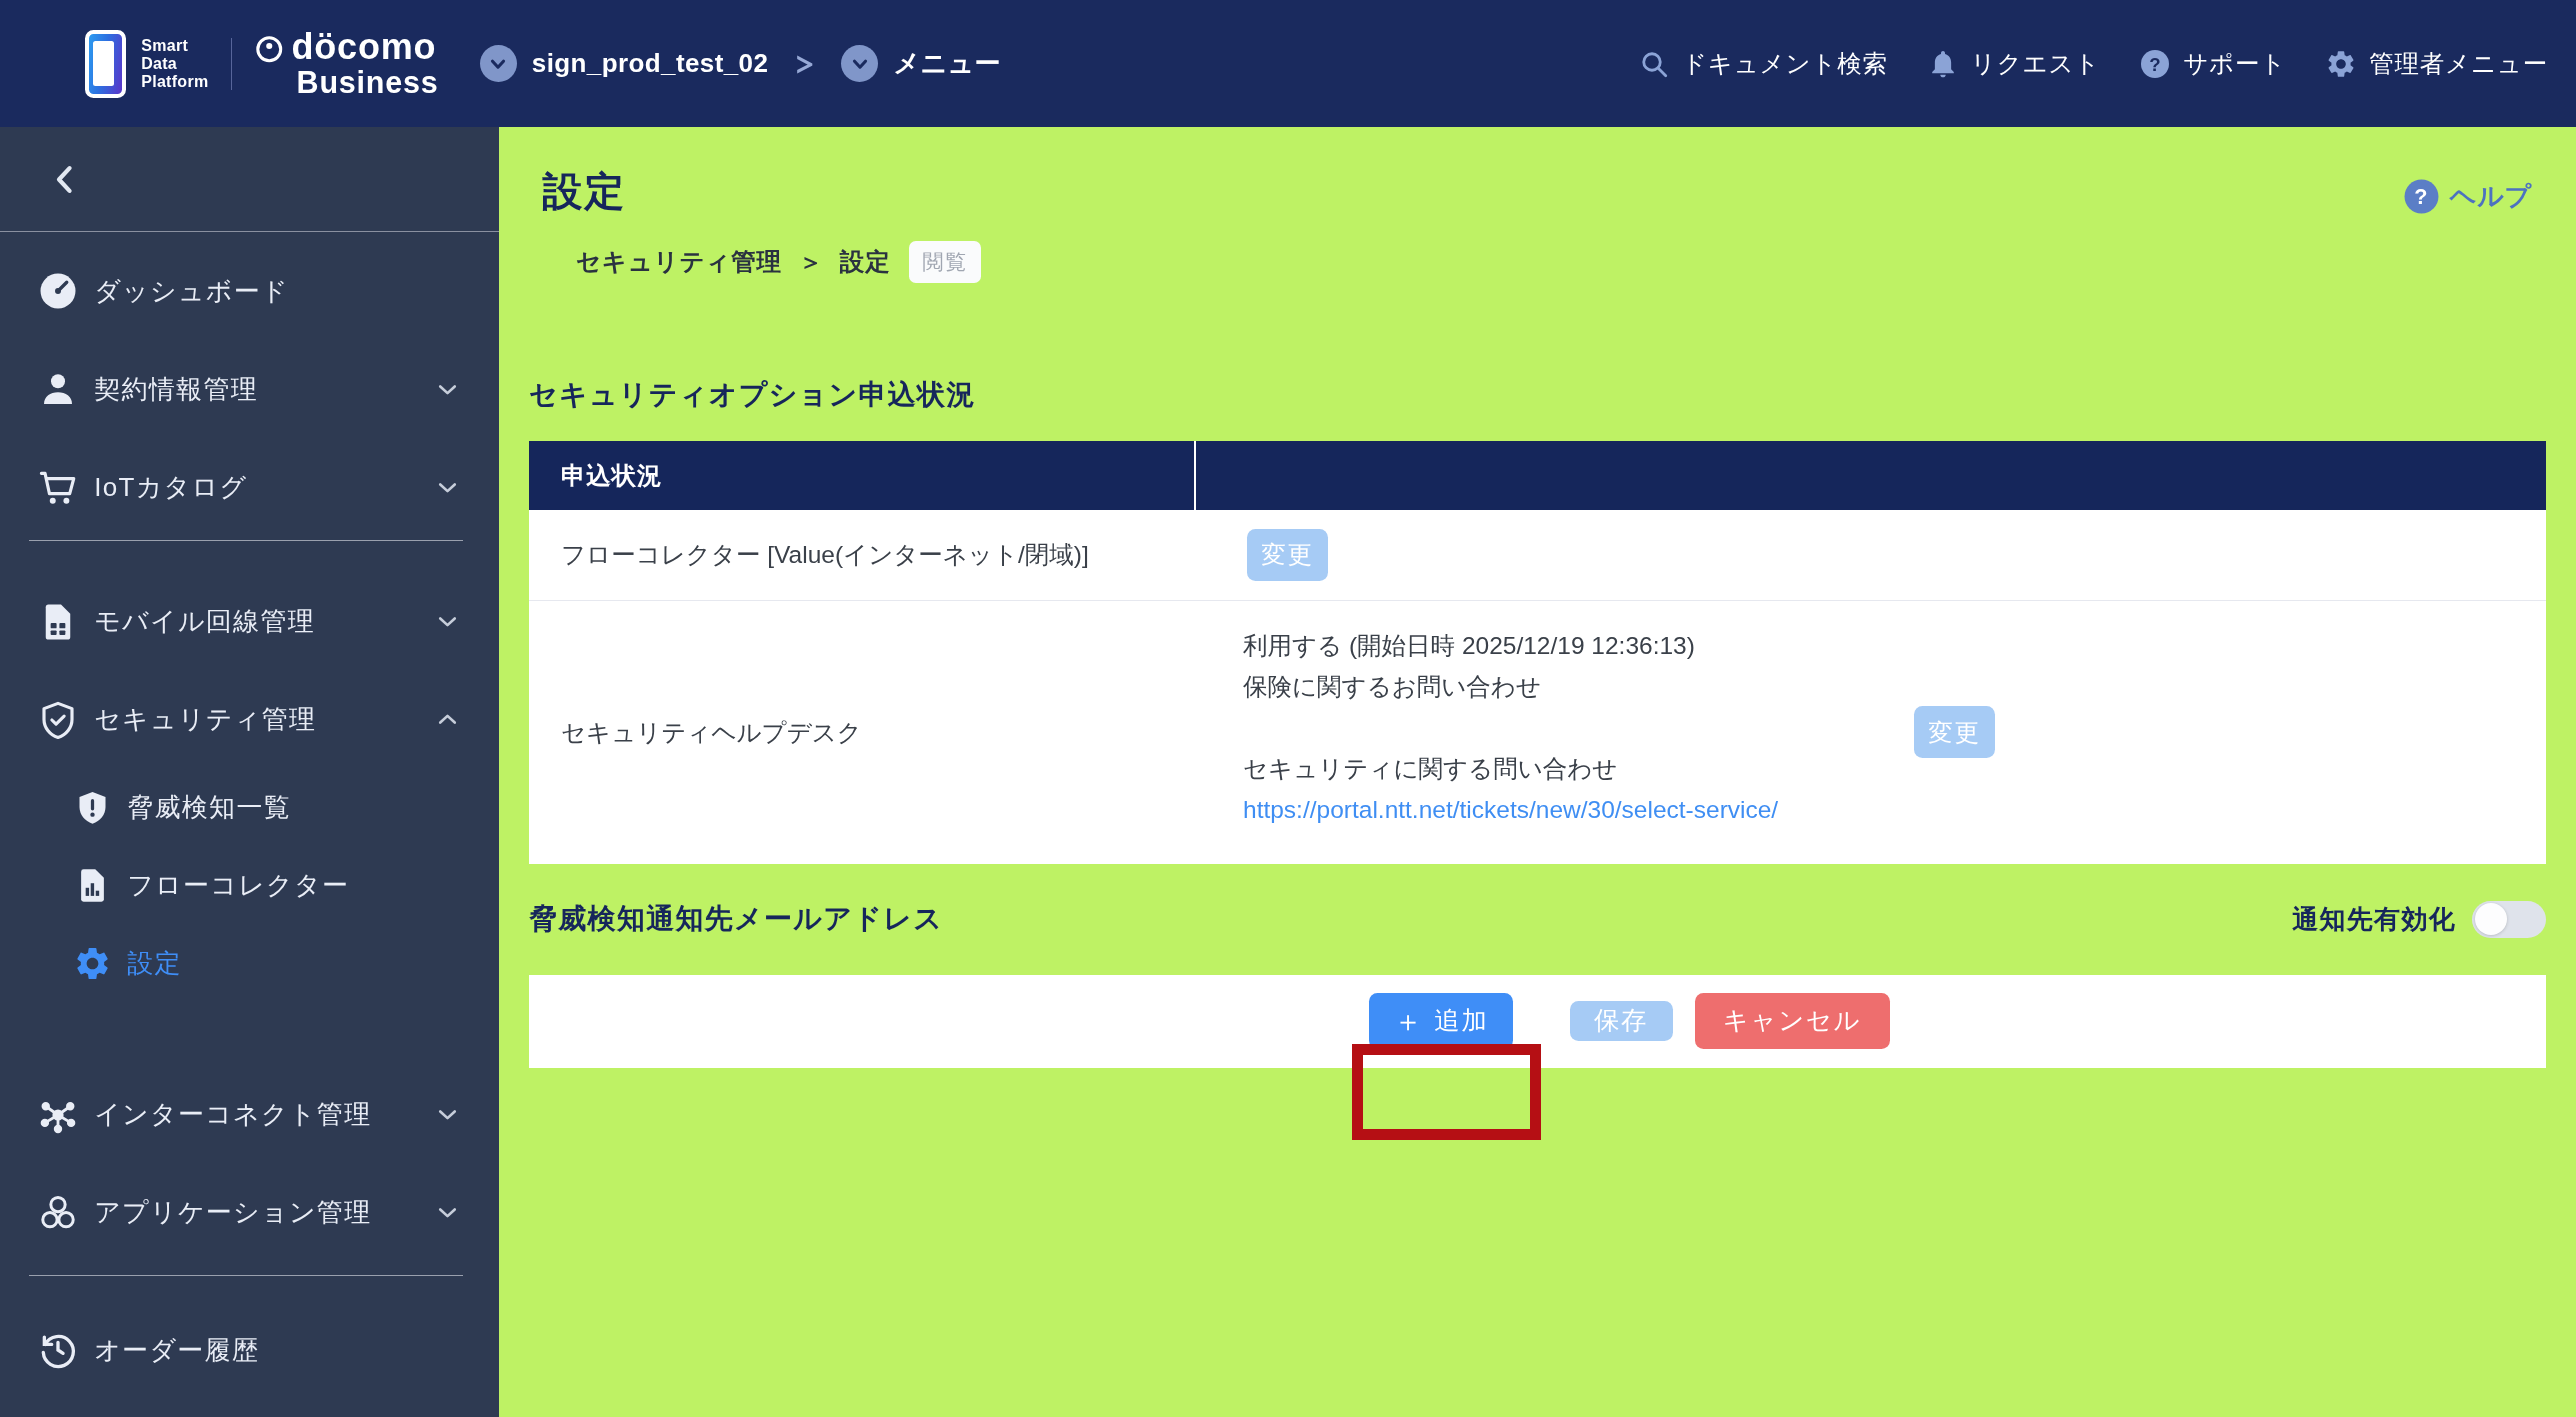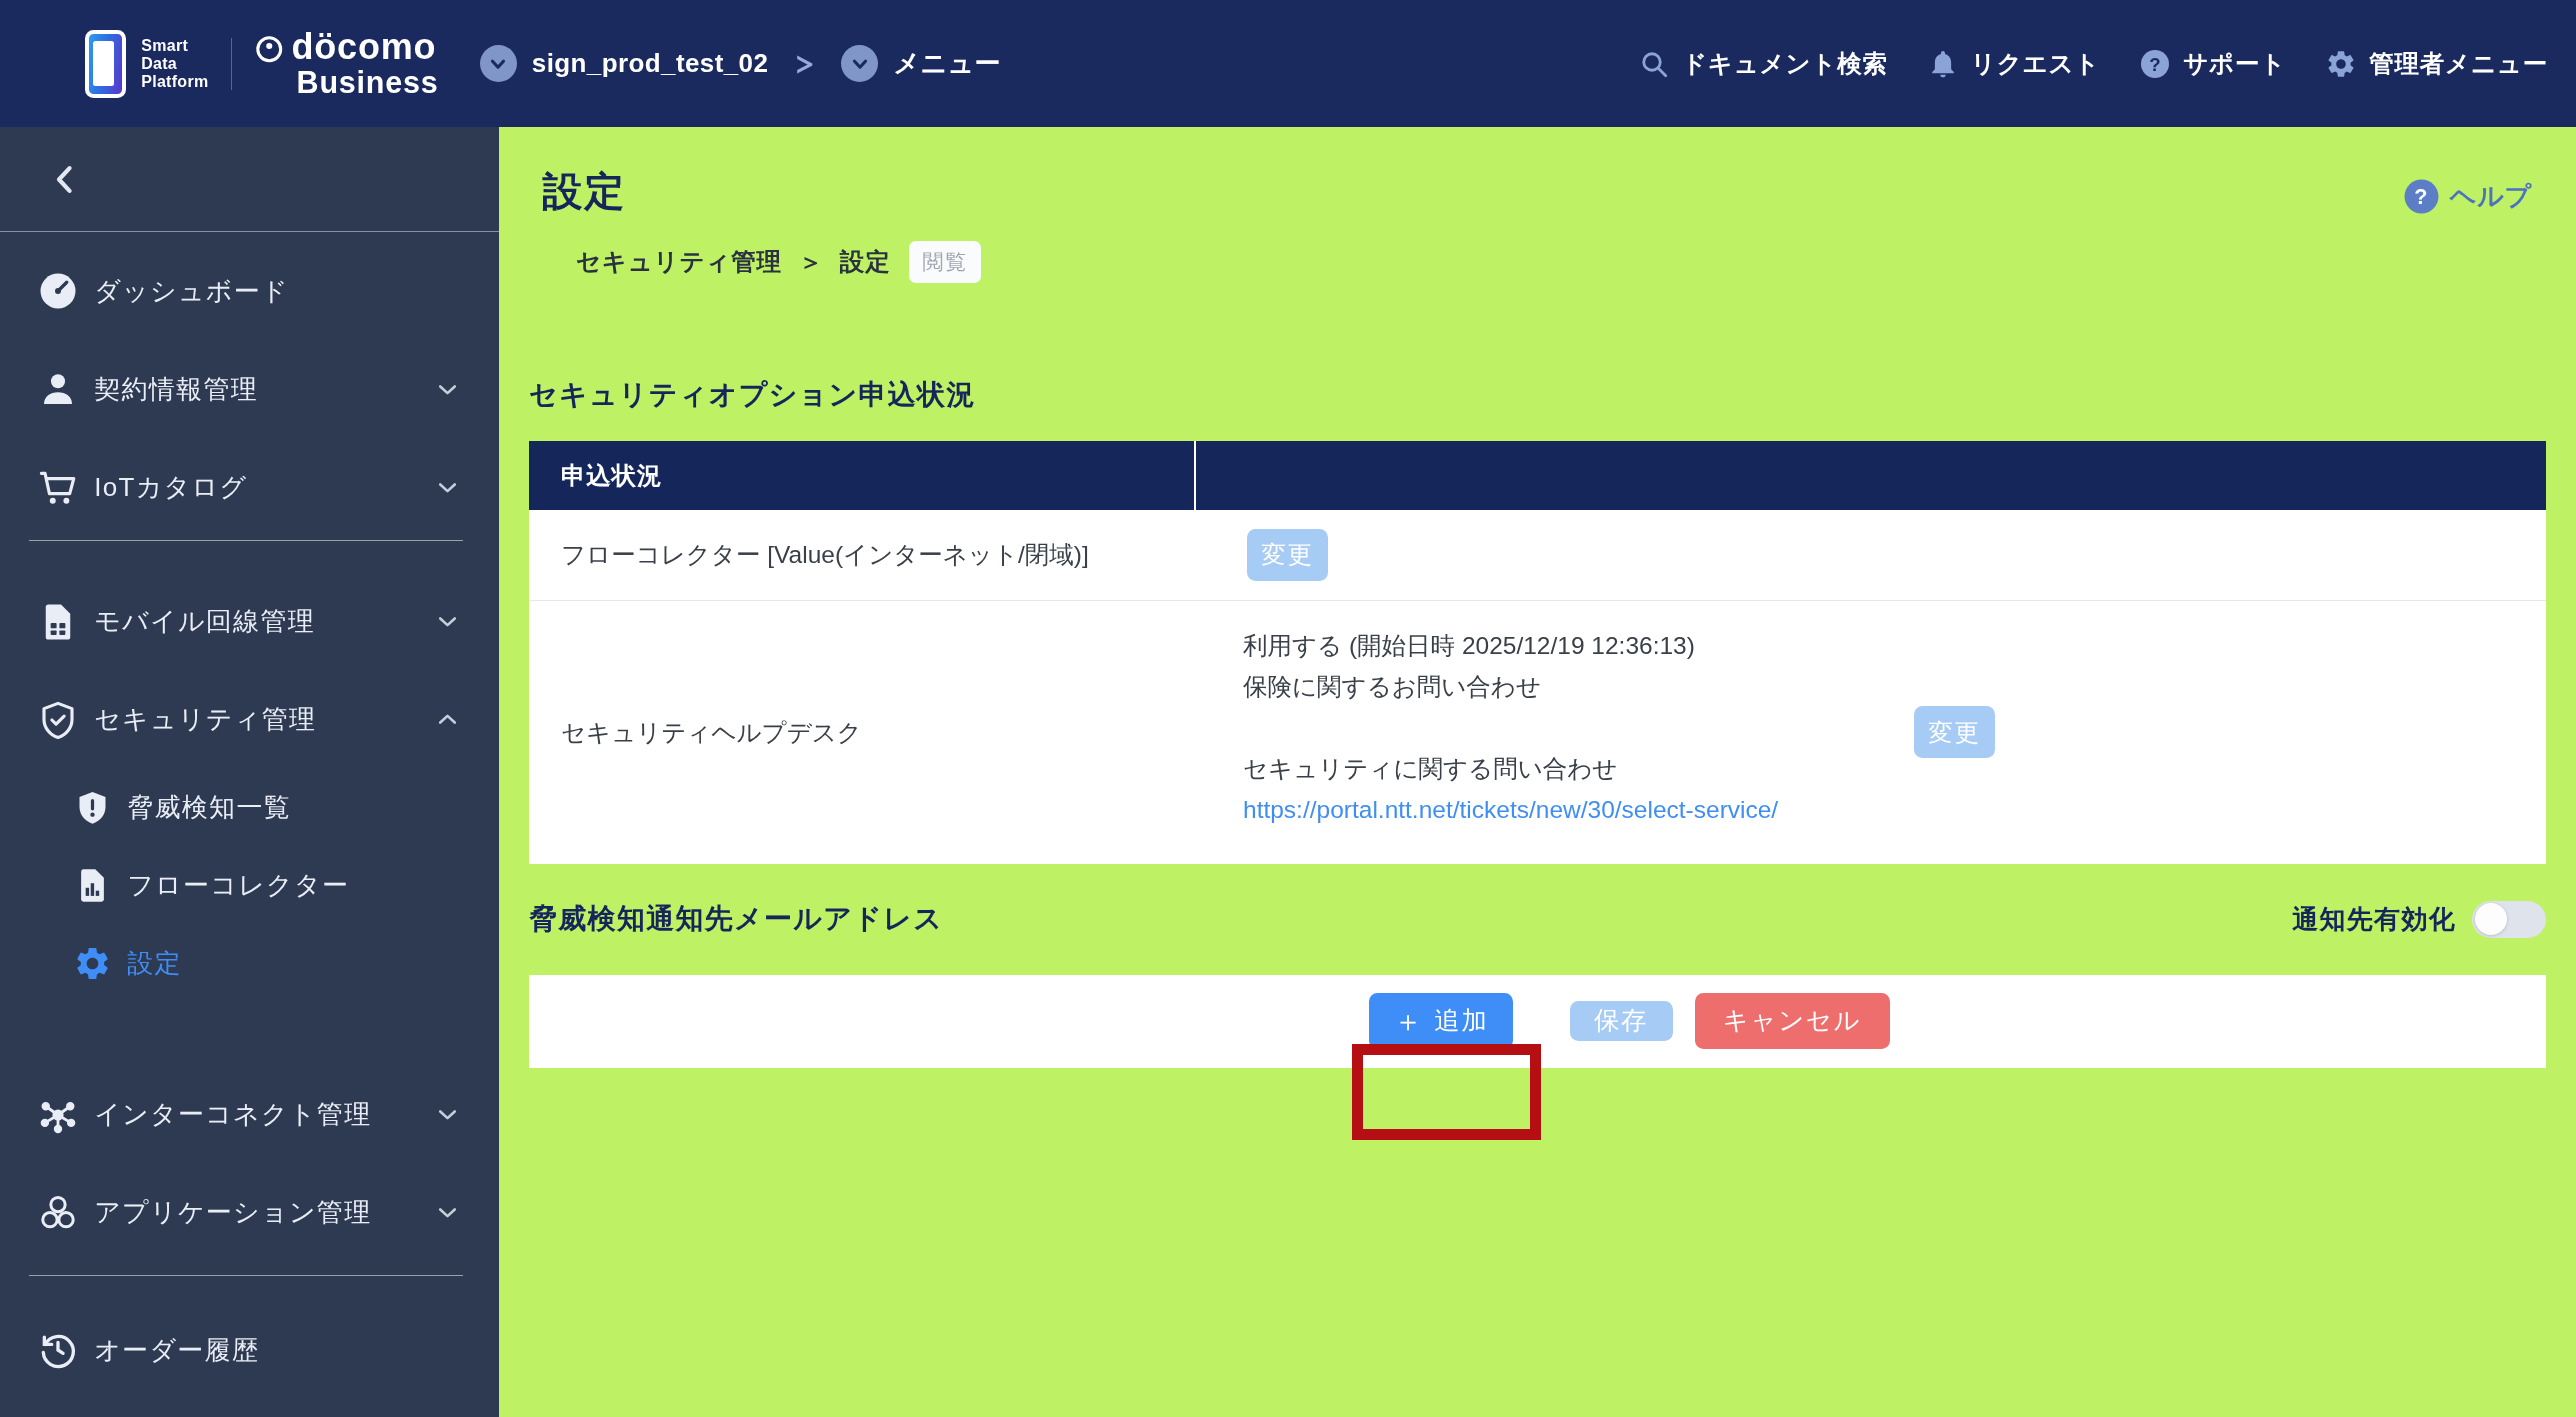--- a/index.html
+++ b/index.html
@@ -25,21 +25,21 @@
   .ws-group { display:flex; align-items:center; margin-left:41px; cursor:pointer; }
   .chev-circle { width:37px; height:37px; border-radius:50%; background:#8096C9; display:flex;
                  align-items:center; justify-content:center; flex:0 0 auto; }
   .chev-circle svg { width:22px; height:22px; color:#1A2A5E; }
   .ws-label { margin-left:15.2px; font-size:26px; font-weight:bold; letter-spacing:0.4px; }
   .ws-sep { margin:0 22px; color:#97A9D6; font-size:29px; font-weight:bold; transform:scaleY(1.25); }
 
   .top-actions { margin-left:auto; margin-right:28px; display:flex; align-items:center; gap:39px; }
   .top-action { display:flex; align-items:center; gap:12px; cursor:pointer; }
   .top-action .ic { width:32px; height:32px; color:#8BA3D6; display:flex; }
-  .top-action .lbl { font-size:24.5px; font-weight:bold; letter-spacing:0.8px; }
+  .top-action .lbl { font-size:24.5px; font-weight:normal; letter-spacing:0.8px; }
 
   
   .body-row { display:flex; height:1291px; }
 
   
   .sidebar { width:499px; background:#2E3A52; color:#E9EDF6; flex:0 0 auto; display:flex; flex-direction:column; }
   .collapse-row { height:105px; display:flex; align-items:center; padding-left:46px;
                   border-bottom:1.7px solid #8A90A0; }
   .collapse-row svg { width:39px; height:39px; color:#E2E8F2; cursor:pointer; }
   .side-nav { padding-top:10.2px; }

